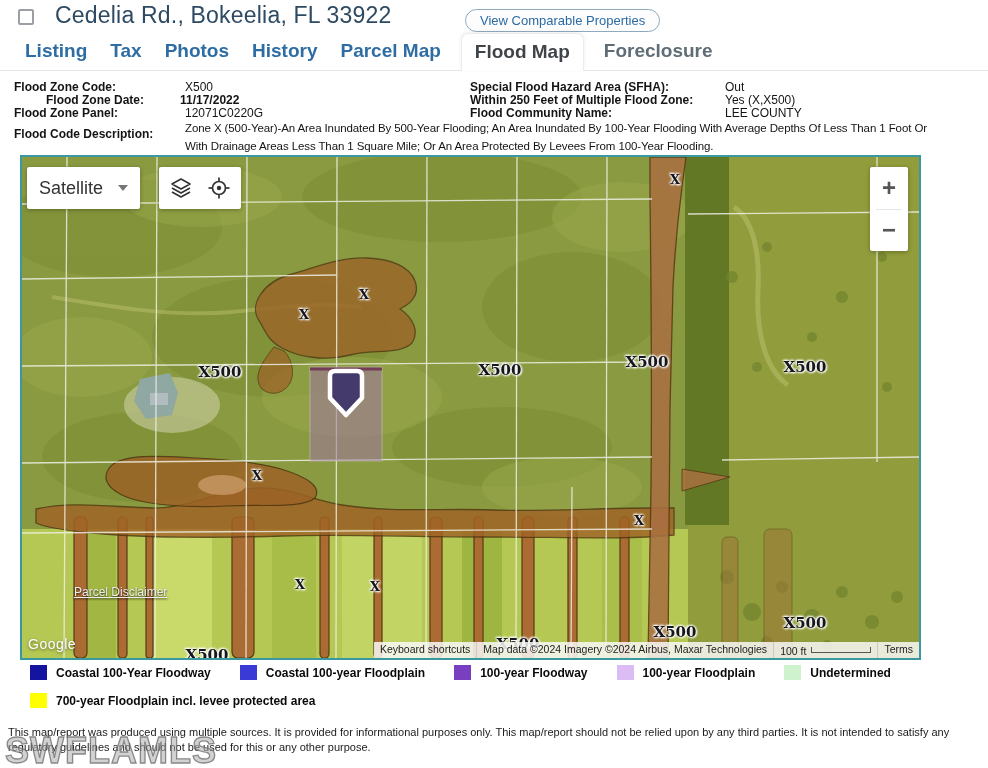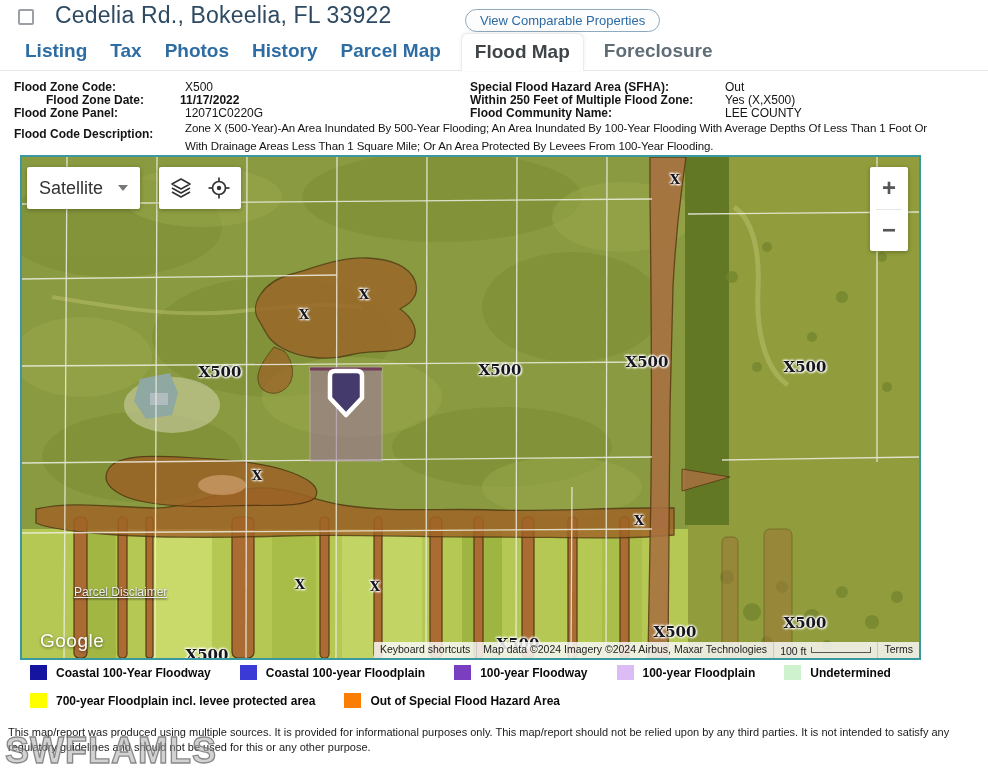--- a/index.html
+++ b/index.html
@@ -54,22 +54,22 @@
 
   .zoom-ctl { position:absolute; right:11px; top:10px; width:38px; height:84px; z-index:5;
     background:#fff; box-shadow:0 1px 4px rgba(0,0,0,.3); border-radius:2px;
     display:flex; flex-direction:column; }
   .zoom-btn { flex:1; display:flex; align-items:center; justify-content:center;
     font-size:24px; font-weight:700; color:#565656; cursor:pointer; }
   .zoom-divider { height:1px; background:#e6e6e6; margin:0 6px; }
 
   .parcel-disclaimer { position:absolute; left:4px; top:428px; z-index:4; font-size:12px;
     color:#ececec; text-decoration:underline; text-shadow:0 1px 2px rgba(0,0,0,.8); cursor:pointer;padding-left:48px; }
-  .google-logo { position:absolute; left:6px; bottom:6px; z-index:4; font-size:19px; font-weight:500;
-    color:#fff; letter-spacing:.5px; text-shadow:0 1px 3px rgba(0,0,0,.5);margin-left:12px; }
+  .google-logo { position:absolute; left:6px; bottom:6px; z-index:4; font-size:14px; font-weight:500;
+    color:#fff; letter-spacing:.5px; text-shadow:0 1px 3px rgba(0,0,0,.5); }
 
   .attrib-bar { position:absolute; right:0; bottom:0; z-index:6; display:flex; align-items:stretch;
     font-size:10.5px; color:#222; height:16px; }
   .attrib-item { background:rgba(248,248,246,.85); padding:1px 6px 0 6px; white-space:nowrap; }
   .attrib-item + .attrib-item { border-left:1px solid #c9c9c9; }
   .scale-wrap { display:flex; align-items:center; gap:5px; }
   .scale-bar { display:inline-block; width:60px; height:6px;
     border:1.5px solid #555; border-top:none; margin-bottom:2px; }
 
   
@@ -302,21 +302,17 @@
     <div class="legend-item">
       <span class="swatch" style="background-color: rgb(205, 242, 205);"></span>
       <span>Undetermined</span>
     </div>
   </div>
   <div class="legend-row r2">
     <div class="legend-item">
       <span class="swatch" style="background-color: rgb(255, 255, 0);"></span>
       <span>700-year Floodplain incl. levee protected area</span>
     </div>
-    <div class="legend-item">
-      <span class="swatch" style="background-color: rgb(250, 125, 5);"></span>
-      <span>Out of Special Flood Hazard Area</span>
-    </div>
   </div>
 
   <div class="disclaimer">This map/report was produced using multiple sources. It is provided for informational purposes only. This map/report should not be relied upon by any third parties. It is not intended to satisfy any regulatory guidelines and should not be used for this or any other purpose.</div>
   <div class="watermark">SWFLAMLS</div>
 </div>
 
 </body></html>

